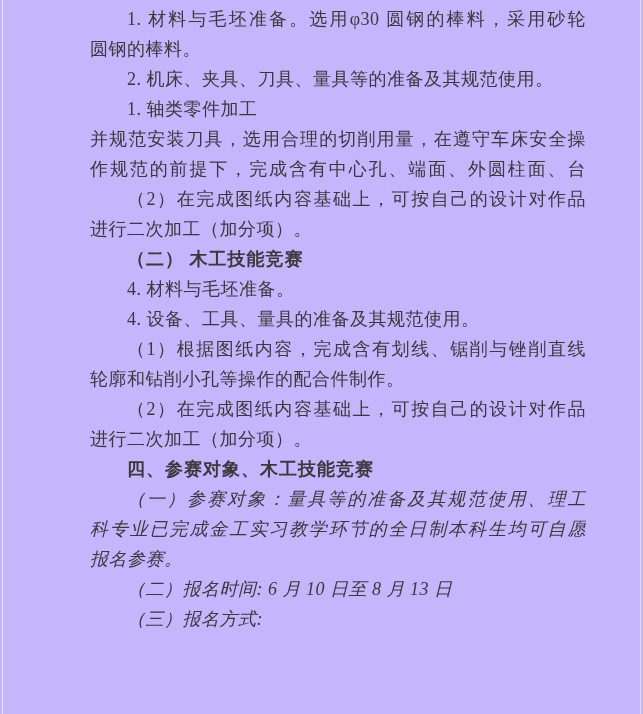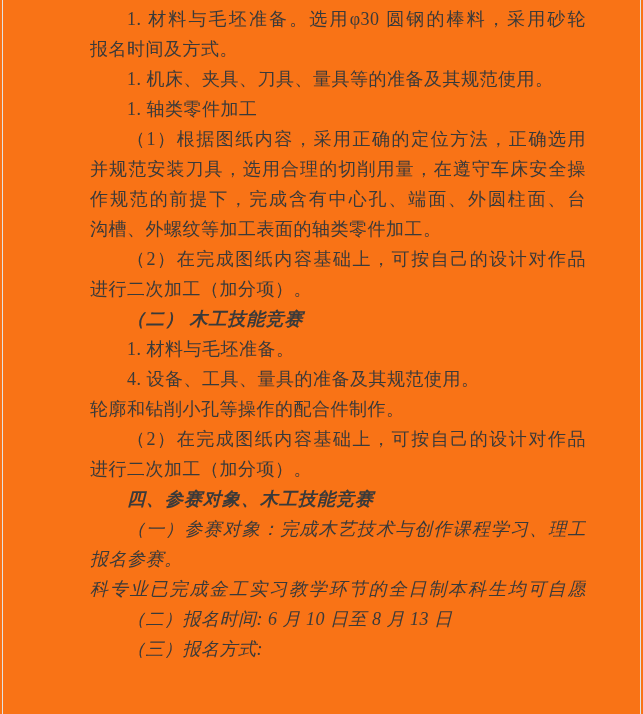--- a/index.html
+++ b/index.html
@@ -4,21 +4,21 @@
 <style>
   html, body {
     margin: 0;
     padding: 0;
     background: #ffffff;
   }
   .page {
     position: relative;
     width: 643px;
     height: 714px;
-    background: #f97316;
+    background: #c4b5fd;
     overflow: hidden;
     font-family: "Liberation Serif", "DejaVu Serif", serif;
   }
   .page-edge {
     position: absolute;
     top: 0;
     bottom: 0;
     width: 1px;
     background: #e2e2e2;
   }
@@ -38,46 +38,45 @@
     color: #3a3a3a;
     text-align: left;
     letter-spacing: 0.5px;
   }
   .line.indent { text-indent: 37px; }
   .line.just {
     text-align: justify;
     text-align-last: justify;
     text-justify: inter-ideograph;
   }
-  .line.bold { font-weight: bold; letter-spacing: 1px; font-style: italic; }
+  .line.bold { font-weight: bold; letter-spacing: 1px; }
   .line.kai  { font-style: italic; }
 </style>
 </head>
 <body>
 
 <div class="page">
   <div class="page-edge left"></div>
   <div class="page-edge right"></div>
   <div class="text-area" id="body-container">
       <div class="line indent just">1. 材料与毛坯准备。选用φ30 圆钢的棒料，采用砂轮</div>
-      <div class="line">报名时间及方式。</div>
-      <div class="line indent">1. 机床、夹具、刀具、量具等的准备及其规范使用。</div>
+      <div class="line">圆钢的棒料。</div>
+      <div class="line indent">2. 机床、夹具、刀具、量具等的准备及其规范使用。</div>
       <div class="line indent">1. 轴类零件加工</div>
-      <div class="line indent just">（1）根据图纸内容，采用正确的定位方法，正确选用</div>
       <div class="line just">并规范安装刀具，选用合理的切削用量，在遵守车床安全操</div>
       <div class="line just">作规范的前提下，完成含有中心孔、端面、外圆柱面、台阶、</div>
-      <div class="line">沟槽、外螺纹等加工表面的轴类零件加工。</div>
       <div class="line indent just">（2）在完成图纸内容基础上，可按自己的设计对作品</div>
       <div class="line">进行二次加工（加分项）。</div>
       <div class="line indent bold">（二） 木工技能竞赛</div>
-      <div class="line indent">1. 材料与毛坯准备。</div>
+      <div class="line indent">4. 材料与毛坯准备。</div>
       <div class="line indent">4. 设备、工具、量具的准备及其规范使用。</div>
+      <div class="line indent just">（1）根据图纸内容，完成含有划线、锯削与锉削直线</div>
       <div class="line">轮廓和钻削小孔等操作的配合件制作。</div>
       <div class="line indent just">（2）在完成图纸内容基础上，可按自己的设计对作品</div>
       <div class="line">进行二次加工（加分项）。</div>
       <div class="line indent bold">四、参赛对象、木工技能竞赛</div>
-      <div class="line indent just kai">（一）参赛对象：完成木艺技术与创作课程学习、理工</div>
+      <div class="line indent just kai">（一）参赛对象：量具等的准备及其规范使用、理工</div>
+      <div class="line just kai">科专业已完成金工实习教学环节的全日制本科生均可自愿</div>
       <div class="line kai">报名参赛。</div>
-      <div class="line just kai">科专业已完成金工实习教学环节的全日制本科生均可自愿</div>
       <div class="line indent kai">（二）报名时间: 6 月 10 日至 8 月 13 日</div>
       <div class="line indent kai">（三）报名方式:</div>
     </div>
 </div>
 
 </body></html>

